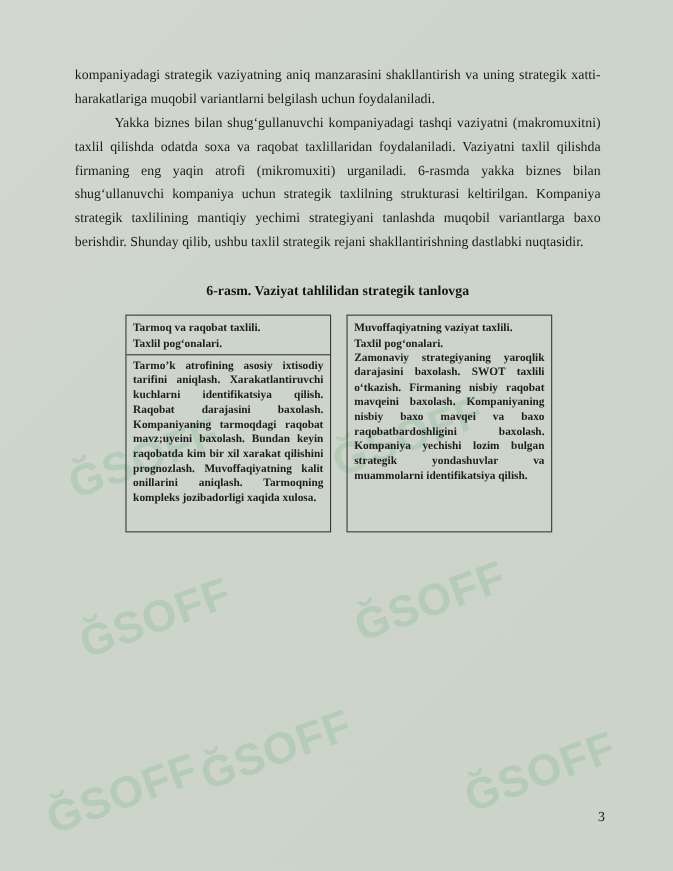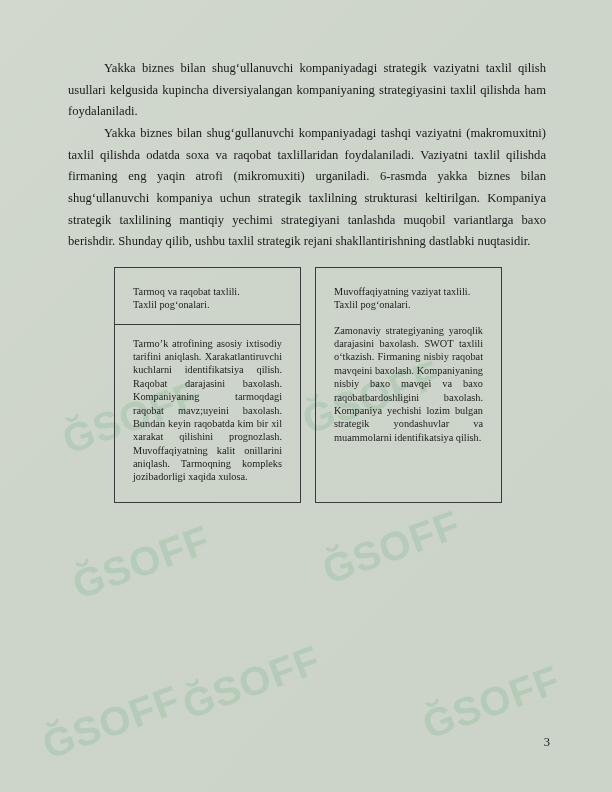--- a/index.html
+++ b/index.html
@@ -76,25 +76,26 @@
   }
   .box {
     border: 1px solid #3a3a3a;
     width: 196px;
     min-height: 198px;
     padding: 5px 6px 6px 6px;
     box-sizing: border-box;
     background: transparent;
   }
   .box p {
-    margin: 12px;
+    margin: 0;
     font-size: 10.3px;
     line-height: 1.30;
     text-align: justify;
     color: #1d1d1d;
+    font-weight: bold;
   }
   .box .lead {
     text-align: left;
   }
   .box .divider {
     border: 0;
     border-top: 1px solid #3a3a3a;
     margin: 3px -6px 3px -6px;
   }
   .section-title {
@@ -122,23 +123,24 @@
     <div class="wm wm-2">ĞSOFF</div>
     <div class="wm wm-3">ĞSOFF</div>
     <div class="wm wm-4">ĞSOFF</div>
     <div class="wm wm-5">ĞSOFF</div>
     <div class="wm wm-6">ĞSOFF</div>
     <div class="wm wm-7">ĞSOFF</div>
   </div>
 
   <div class="content">
 
-    <p class="body-par indent">Yakka biznes bilan shug‘ullanuvchi kompaniyadagi strategik vaziyatni taxlil qilish usullari kelgusida kupincha diversiyalangan kompaniyaning strategiyasini taxlil qilishda ham foydalaniladi.</p>
+    <p class="body-par">kompaniyadagi strategik vaziyatning aniq manzarasini shakllantirish va uning strategik xatti-harakatlariga muqobil variantlarni belgilash uchun foydalaniladi.</p>
     <p class="body-par indent">Yakka biznes bilan shug‘gullanuvchi kompaniyadagi tashqi vaziyatni (makromuxitni) taxlil qilishda odatda soxa va raqobat taxlillaridan foydalaniladi. Vaziyatni taxlil qilishda firmaning eng yaqin atrofi (mikromuxiti) urganiladi. 6-rasmda yakka biznes bilan shug‘ullanuvchi kompaniya uchun strategik taxlilning strukturasi keltirilgan. Kompaniya strategik taxlilining mantiqiy yechimi strategiyani tanlashda muqobil variantlarga baxo berishdir. Shunday qilib, ushbu taxlil strategik rejani shakllantirishning dastlabki nuqtasidir.</p>
 
+    <div class="fig-title">6-rasm. Vaziyat tahlilidan strategik tanlovga</div>
 
     <div class="boxes">
       <div class="box">
         <p class="lead" style="white-space: pre-line;">Tarmoq va raqobat taxlili.
 Taxlil  pog‘onalari.</p>
         <hr class="divider">
         <p>Tarmo’k atrofining asosiy ixtisodiy tarifini aniqlash. Xarakatlantiruvchi kuchlarni identifikatsiya qilish. Raqobat darajasini baxolash. Kompaniyaning tarmoqdagi raqobat mavz;uyeini baxolash. Bundan keyin raqobatda kim bir xil xarakat qilishini prognozlash. Muvoffaqiyatning kalit onillarini aniqlash. Tarmoqning kompleks jozibadorligi xaqida xulosa.</p>
       </div>
       <div class="box">
         <p class="lead" style="white-space: pre-line;">Muvoffaqiyatning  vaziyat taxlili.

